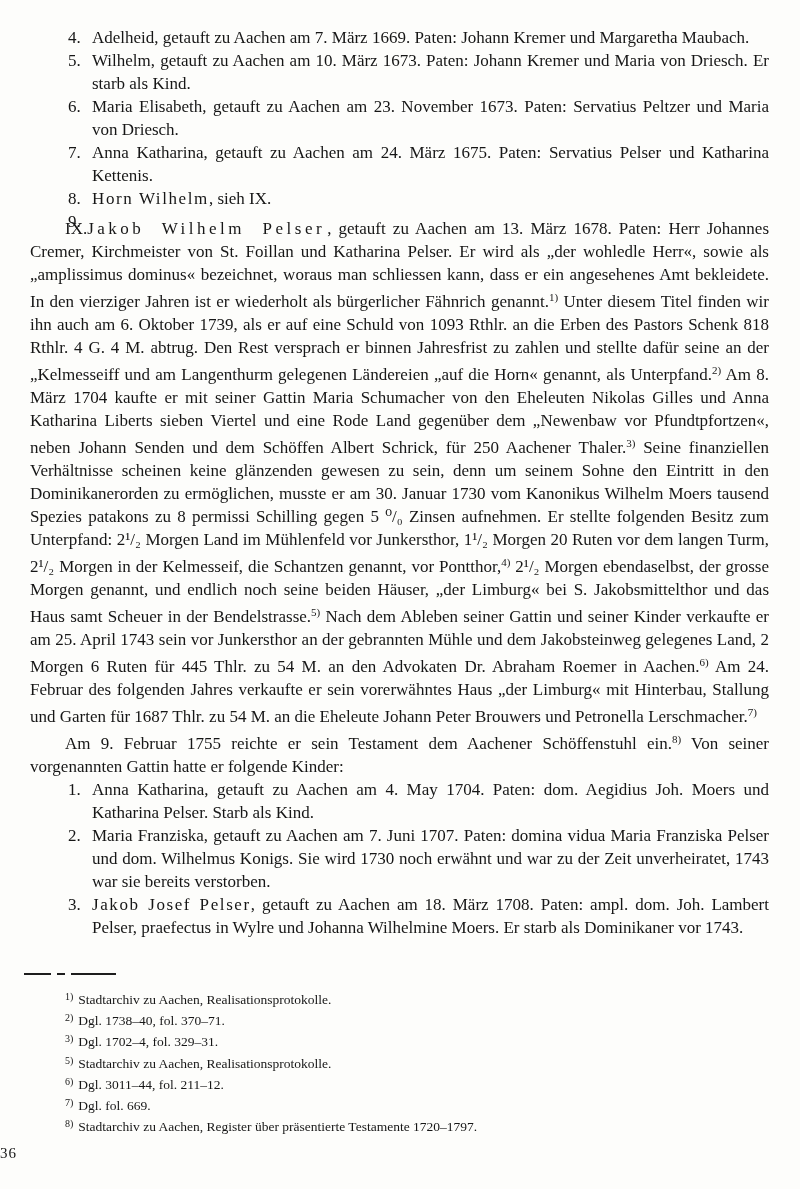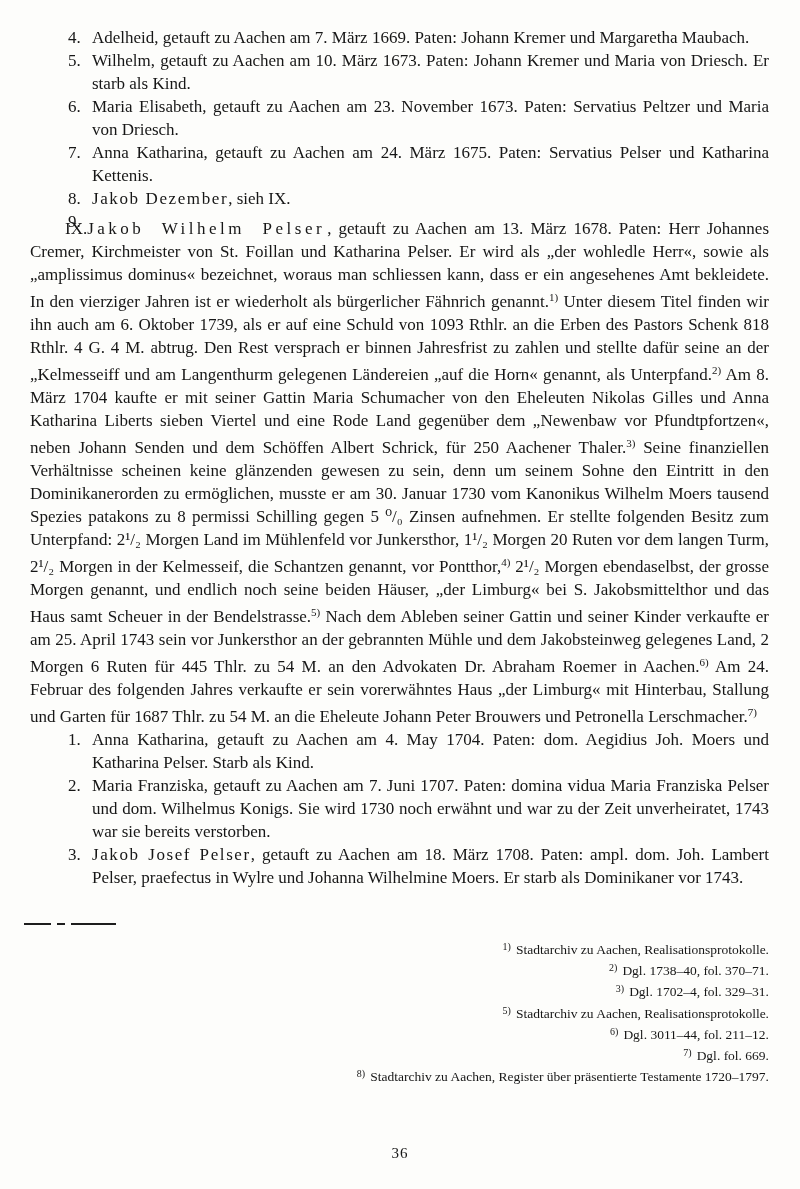--- a/index.html
+++ b/index.html
@@ -54,52 +54,52 @@
     margin-right: 6px;
   }
   .d1 { width: 27px; }
   .d2 { width: 8px; }
   .d3 { width: 45px; }
   .footnotes {
     margin-left: 35px;
     font-size: 13.5px;
     line-height: 18.2px;
   }
-  .fn { text-align: right; }
+  .fn { text-align: left; }
   .fnsup {
     font-size: 10px;
     vertical-align: 4px;
     margin-right: 5px;
   }
   .pageno {
     position: absolute;
     bottom: 24px;
     left: 0;
     width: 100%;
-    text-align: center;
     font-size: 15px;
     letter-spacing: 1px;
   }
 </style>
 </head>
 <body>
 
 <div class="page">
 
   <div class="list">
     <div class="li"><span class="num">4.</span><span class="sperr"></span><span>Adelheid, getauft zu Aachen am 7. März 1669. Paten: Johann Kremer und Margaretha Maubach.</span></div>
     <div class="li"><span class="num">5.</span><span class="sperr"></span><span>Wilhelm, getauft zu Aachen am 10. März 1673. Paten: Johann Kremer und Maria von Driesch. Er starb als Kind.</span></div>
     <div class="li"><span class="num">6.</span><span class="sperr"></span><span>Maria Elisabeth, getauft zu Aachen am 23. November 1673. Paten: Servatius Peltzer und Maria von Driesch.</span></div>
     <div class="li"><span class="num">7.</span><span class="sperr"></span><span>Anna Katharina, getauft zu Aachen am 24. März 1675. Paten: Servatius Pelser und Katharina Kettenis.</span></div>
-    <div class="li"><span class="num">8.</span><span class="sperr">Jakob Dezember</span><span>, sieh IX.</span></div>
+    <div class="li"><span class="num">8.</span><span class="sperr">Horn Wilhelm</span><span>, sieh IX.</span></div>
     <div class="li"><span class="num">9.</span><span class="sperr"></span></div>
   </div>
 
   <div class="para"><span>IX.</span><span class="person-name">Jakob Wilhelm Pelser</span><span>, getauft zu Aachen am 13. März 1678. Paten: Herr Johannes Cremer, Kirchmeister von St. Foillan und Katharina Pelser. Er wird als „der wohledle Herr«, sowie als „amplissimus dominus« bezeichnet, woraus man schliessen kann, dass er ein angesehenes Amt bekleidete. In den vierziger Jahren ist er wiederholt als bürgerlicher Fähnrich genannt.</span><span class="supref">1)</span><span> Unter diesem Titel finden wir ihn auch am 6. Oktober 1739, als er auf eine Schuld von 1093 Rthlr. an die Erben des Pastors Schenk 818 Rthlr. 4 G. 4 M. abtrug. Den Rest versprach er binnen Jahresfrist zu zahlen und stellte dafür seine an der „Kelmesseiff und am Langenthurm gelegenen Ländereien „auf die Horn« genannt, als Unterpfand.</span><span class="supref">2)</span><span> Am 8. März 1704 kaufte er mit seiner Gattin Maria Schumacher von den Eheleuten Nikolas Gilles und Anna Katharina Liberts sieben Viertel und eine Rode Land gegenüber dem „Newenbaw vor Pfundtpfortzen«, neben Johann Senden und dem Schöffen Albert Schrick, für 250 Aachener Thaler.</span><span class="supref">3)</span><span> Seine finanziellen Verhältnisse scheinen keine glänzenden gewesen zu sein, denn um seinem Sohne den Eintritt in den Dominikanerorden zu ermöglichen, musste er am 30. Januar 1730 vom Kanonikus Wilhelm Moers tausend Spezies patakons zu 8 permissi Schilling gegen 5 ⁰/₀ Zinsen aufnehmen. Er stellte folgenden Besitz zum Unterpfand: 2¹/₂ Morgen Land im Mühlenfeld vor Junkersthor, 1¹/₂ Morgen 20 Ruten vor dem langen Turm, 2¹/₂ Morgen in der Kelmesseif, die Schantzen genannt, vor Pontthor,</span><span class="supref">4)</span><span> 2¹/₂ Morgen ebendaselbst, der grosse Morgen genannt, und endlich noch seine beiden Häuser, „der Limburg« bei S. Jakobsmittelthor und das Haus samt Scheuer in der Bendelstrasse.</span><span class="supref">5)</span><span> Nach dem Ableben seiner Gattin und seiner Kinder verkaufte er am 25. April 1743 sein vor Junkersthor an der gebrannten Mühle und dem Jakobsteinweg gelegenes Land, 2 Morgen 6 Ruten für 445 Thlr. zu 54 M. an den Advokaten Dr. Abraham Roemer in Aachen.</span><span class="supref">6)</span><span> Am 24. Februar des folgenden Jahres verkaufte er sein vorerwähntes Haus „der Limburg« mit Hinterbau, Stallung und Garten für 1687 Thlr. zu 54 M. an die Eheleute Johann Peter Brouwers und Petronella Lerschmacher.</span><span class="supref">7)</span></div>
 
+  <div class="para para2"><span>Am 9. Februar 1755 reichte er sein Testament dem Aachener Schöffenstuhl ein.</span><span class="supref">8)</span><span> Von seiner vorgenannten Gattin hatte er folgende Kinder:</span></div>
 
   <div class="list">
     <div class="li"><span class="num">1.</span><span class="sperr"></span><span>Anna Katharina, getauft zu Aachen am 4. May 1704. Paten: dom. Aegidius Joh. Moers und Katharina Pelser. Starb als Kind.</span></div>
     <div class="li"><span class="num">2.</span><span class="sperr"></span><span>Maria Franziska, getauft zu Aachen am 7. Juni 1707. Paten: domina vidua Maria Franziska Pelser und dom. Wilhelmus Konigs. Sie wird 1730 noch erwähnt und war zu der Zeit unverheiratet, 1743 war sie bereits verstorben.</span></div>
     <div class="li"><span class="num">3.</span><span class="sperr">Jakob Josef Pelser</span><span>, getauft zu Aachen am 18. März 1708. Paten: ampl. dom. Joh. Lambert Pelser, praefectus in Wylre und Johanna Wilhelmine Moers. Er starb als Dominikaner vor 1743.</span></div>
   </div>
 
   <div class="fn-sep"><span class="dash d1"></span><span class="dash d2"></span><span class="dash d3"></span></div>
 
   <div class="footnotes">

